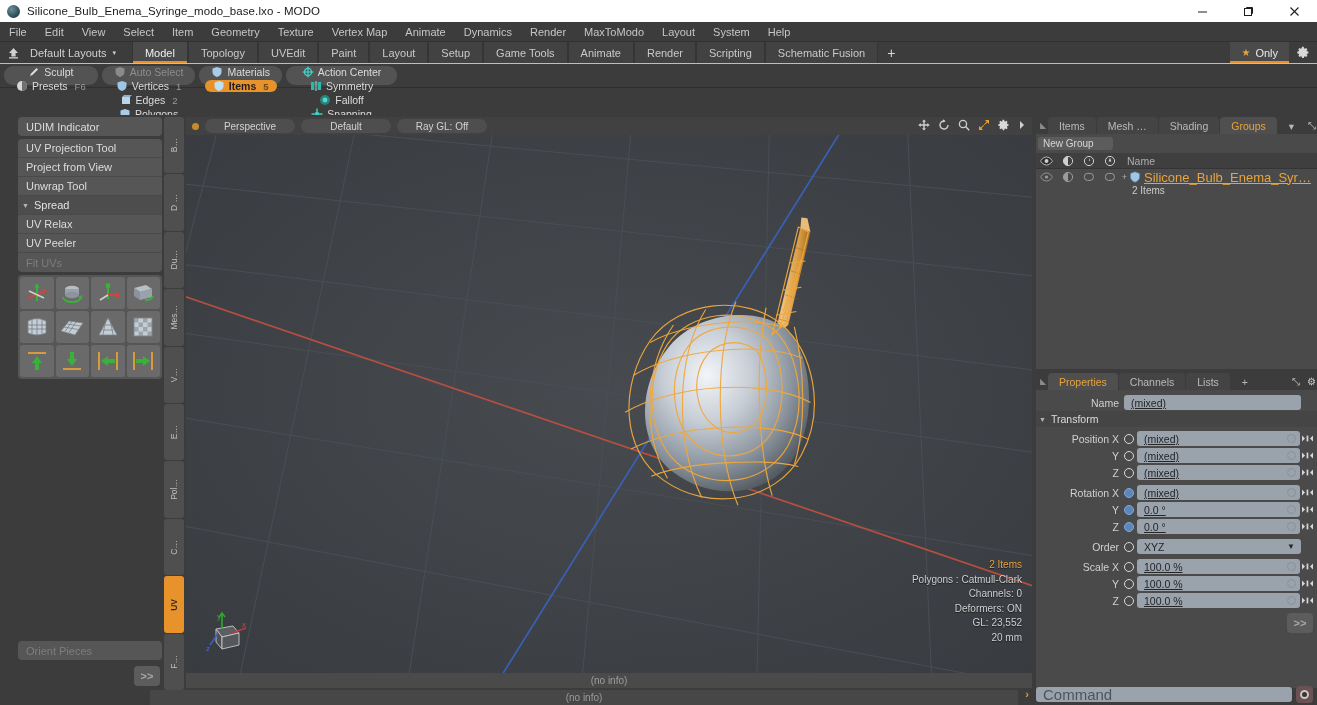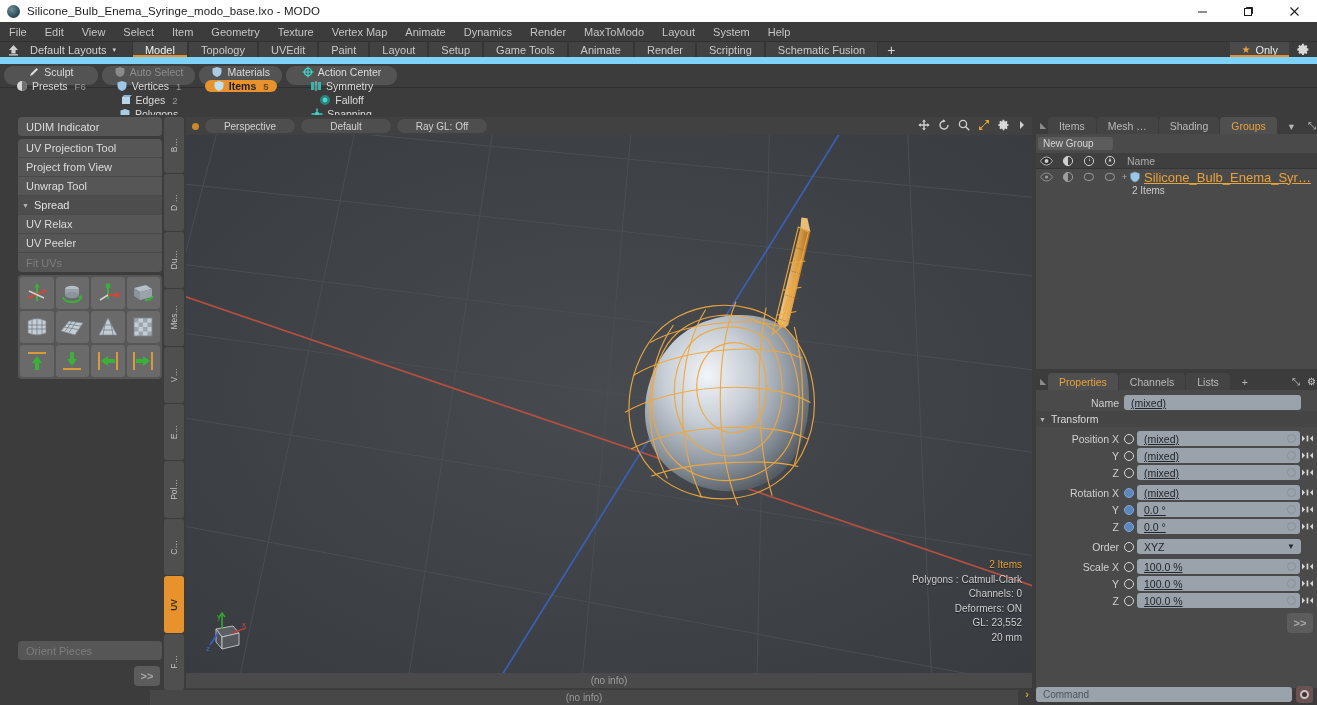--- a/index.html
+++ b/index.html
@@ -37,21 +37,21 @@
     border-bottom:1px solid #313131;
   }
   .menubar .mi{
     padding:0 9px; height:20px; line-height:20px; color:#c6c6c6; font-size:11px;
     white-space:nowrap;
   }
 
   
   .layoutbar{
     height:22px; background:#3c3c3c; display:flex; align-items:stretch;
-    border-bottom:7px solid #7dd3fc; position:relative;
+    border-bottom:1px solid #7dd3fc; position:relative;
   }
   .layoutbar .home-ico{
     width:26px; display:flex; align-items:center; justify-content:center;
     color:#c9c9c9; font-size:11px;
   }
   .layout-dd{
     display:flex; align-items:center; padding:0 10px 0 4px; color:#d0d0d0; font-size:11px;
     white-space:nowrap;
   }
   .layout-dd .caret{ margin-left:6px; font-size:7px; }
@@ -245,21 +245,21 @@
   .cmdbar{
     position:absolute; left:0; bottom:0; width:1317px; height:15px; background:#3c3c3c;
   }
   .cmdwrap{
     position:absolute; right:0; bottom:0; width:299px; height:22px; display:flex;
     align-items:center; gap:4px; padding:0 4px;
   }
   .cmd-gt{ color:#d7a23e; font-size:11px; font-weight:bold; width:10px; text-align:center;}
   .cmd-input{
     flex:1; height:15px; background:#9aa3ab; border-radius:3px; display:flex; align-items:center;
-    padding-left:7px; font-size:10px; color:#4c5460;
+    padding-left:7px; font-size:15px; color:#4c5460;
   }
   .cmd-rec{
     width:17px;height:17px;border-radius:4px;background:#6b5252;display:flex;align-items:center;
     justify-content:center;
   }
   .cmd-rec i{ width:9px;height:9px;border-radius:50%;background:#3e3232;border:2px solid #cfc3c3;
     display:block;}
   .footer-status{
     position:absolute; left:150px; bottom:0; width:868px; height:15px; background:#474747;
     display:flex; align-items:center; justify-content:center; font-size:10px; color:#9b9b9b;

